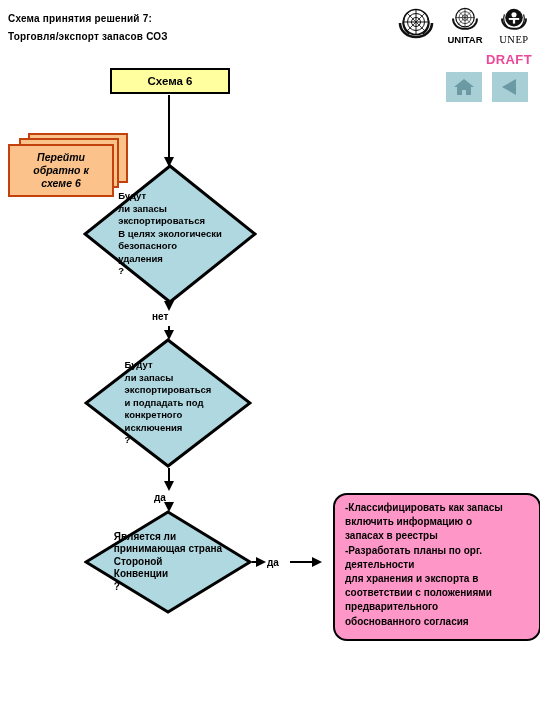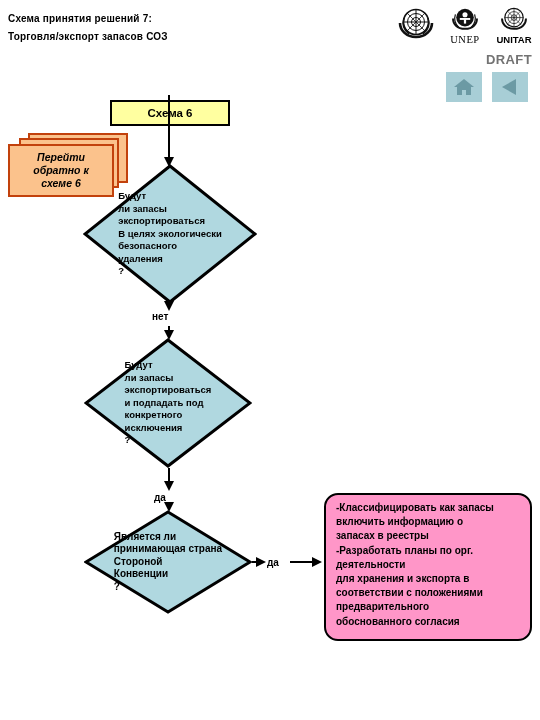--- a/index.html
+++ b/index.html
@@ -58,21 +58,21 @@
     font-size: 9.5px;
     letter-spacing: 0px;
   }
 
   .draft {
     position: absolute;
     right: 8px;
     top: 52px;
     font-size: 13px;
     font-weight: bold;
-    color: #737373;
+    color: #ec4899;
     letter-spacing: 0.4px;
   }
 
   .navbtn {
     position: absolute;
     width: 36px;
     height: 30px;
     background: #a8ced6;
     display: flex;
     align-items: center;
@@ -89,21 +89,20 @@
     width: 120px;
     height: 26px;
     background: #ffffa0;
     border: 2px solid #000000;
     display: flex;
     align-items: center;
     justify-content: center;
     font-size: 11.5px;
     font-weight: bold;
     box-sizing: border-box;
-    margin-top: 32px;
   }
 
   
   .note-stack {
     position: absolute;
     left: 8px;
     top: 133px;
     width: 126px;
     height: 66px;
   }
@@ -165,21 +164,21 @@
     font-weight: bold;
     line-height: 11px;
   }
   #label-no-1 { left: 152px; top: 311px; }
   #label-yes-1 { left: 154px; top: 492px; }
   #label-yes-2 { left: 267px; top: 557px; }
 
   
   .pink-box {
     position: absolute;
-    left: 324px;
+    left: 333px;
     top: 493px;
     width: 208px;
     height: 148px;
     background: #ff96c8;
     border: 2px solid #000000;
     border-radius: 14px;
     box-sizing: border-box;
     padding: 6px 4px 6px 10px;
     font-size: 10px;
     font-weight: bold;
@@ -208,47 +207,47 @@
       <path d="M20 33 C10 33 4 26 4 19" fill="none" stroke="#111" stroke-width="2.6"></path>
       <path d="M20 33 C30 33 36 26 36 19" fill="none" stroke="#111" stroke-width="2.6"></path>
       <path d="M8 14 C6 20 8 26 13 30" fill="none" stroke="#111" stroke-width="1.6"></path>
       <path d="M32 14 C34 20 32 26 27 30" fill="none" stroke="#111" stroke-width="1.6"></path>
     </svg>
     <div class="logo-label"></div>
   </div>
 
   <div class="logo">
     <svg width="34" height="32" viewBox="0 0 40 40">
-      <circle cx="20" cy="17" r="11" fill="#111"></circle>
-      <circle cx="20" cy="13.5" r="3.2" fill="#fff"></circle>
-      <rect x="13.5" y="17.5" width="13" height="2.4" fill="#fff"></rect>
-      <rect x="18.6" y="17.5" width="2.8" height="7" fill="#fff"></rect>
-      <path d="M20 31 C10 31 5 25 5 18" fill="none" stroke="#111" stroke-width="2.4"></path>
-      <path d="M20 31 C30 31 35 25 35 18" fill="none" stroke="#111" stroke-width="2.4"></path>
-      <path d="M8 13 C6 19 8 25 12 29" fill="none" stroke="#111" stroke-width="1.5"></path>
-      <path d="M32 13 C34 19 32 25 28 29" fill="none" stroke="#111" stroke-width="1.5"></path>
-    </svg>
-    <div class="logo-label">UNEP</div>
-  </div>
-
-  <div class="logo">
-    <svg width="34" height="32" viewBox="0 0 40 40">
       <circle cx="20" cy="17" r="11.5" fill="none" stroke="#111" stroke-width="1.5"></circle>
       <circle cx="20" cy="17" r="7.5" fill="none" stroke="#111" stroke-width="0.9"></circle>
       <circle cx="20" cy="17" r="3.6" fill="none" stroke="#111" stroke-width="0.9"></circle>
       <line x1="8.5" y1="17" x2="31.5" y2="17" stroke="#111" stroke-width="0.9"></line>
       <line x1="20" y1="5.5" x2="20" y2="28.5" stroke="#111" stroke-width="0.9"></line>
       <line x1="11.5" y1="8.5" x2="28.5" y2="25.5" stroke="#111" stroke-width="0.7"></line>
       <line x1="28.5" y1="8.5" x2="11.5" y2="25.5" stroke="#111" stroke-width="0.7"></line>
       <path d="M20 31 C10 31 5 25 5 18" fill="none" stroke="#111" stroke-width="2.4"></path>
       <path d="M20 31 C30 31 35 25 35 18" fill="none" stroke="#111" stroke-width="2.4"></path>
     </svg>
     <div class="logo-label bold">UNITAR</div>
   </div>
 
+  <div class="logo">
+    <svg width="34" height="32" viewBox="0 0 40 40">
+      <circle cx="20" cy="17" r="11" fill="#111"></circle>
+      <circle cx="20" cy="13.5" r="3.2" fill="#fff"></circle>
+      <rect x="13.5" y="17.5" width="13" height="2.4" fill="#fff"></rect>
+      <rect x="18.6" y="17.5" width="2.8" height="7" fill="#fff"></rect>
+      <path d="M20 31 C10 31 5 25 5 18" fill="none" stroke="#111" stroke-width="2.4"></path>
+      <path d="M20 31 C30 31 35 25 35 18" fill="none" stroke="#111" stroke-width="2.4"></path>
+      <path d="M8 13 C6 19 8 25 12 29" fill="none" stroke="#111" stroke-width="1.5"></path>
+      <path d="M32 13 C34 19 32 25 28 29" fill="none" stroke="#111" stroke-width="1.5"></path>
+    </svg>
+    <div class="logo-label">UNEP</div>
+  </div>
+
 </div>
 
 <div class="draft">DRAFT</div>
 
 <div class="navbtn" id="home-btn">
   <svg width="22" height="20" viewBox="0 0 22 20">
     <polygon points="11,2 21,10 1,10" fill="#6c9aa4"></polygon>
     <rect x="4" y="10" width="14" height="8" fill="#6c9aa4"></rect>
     <rect x="9" y="13" width="4" height="5" fill="#a8ced6"></rect>
   </svg>

